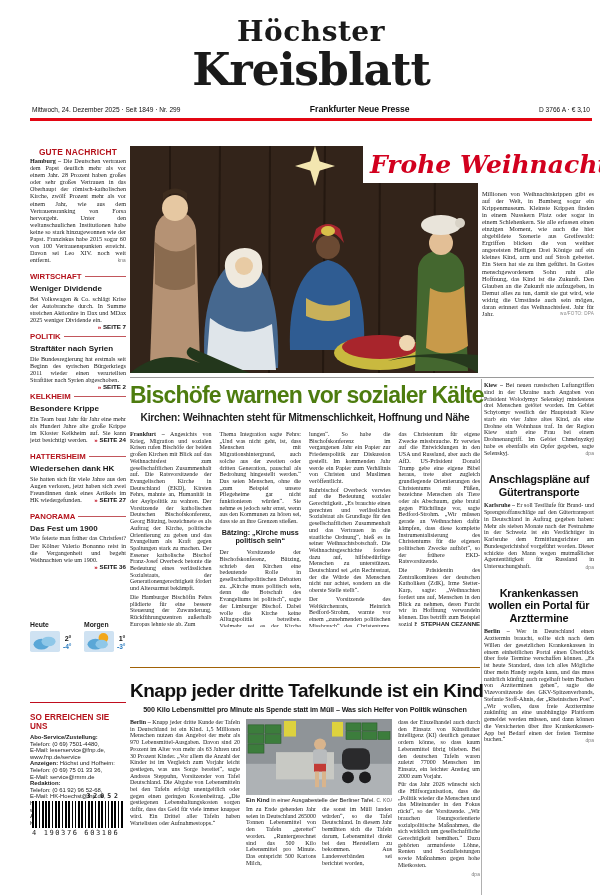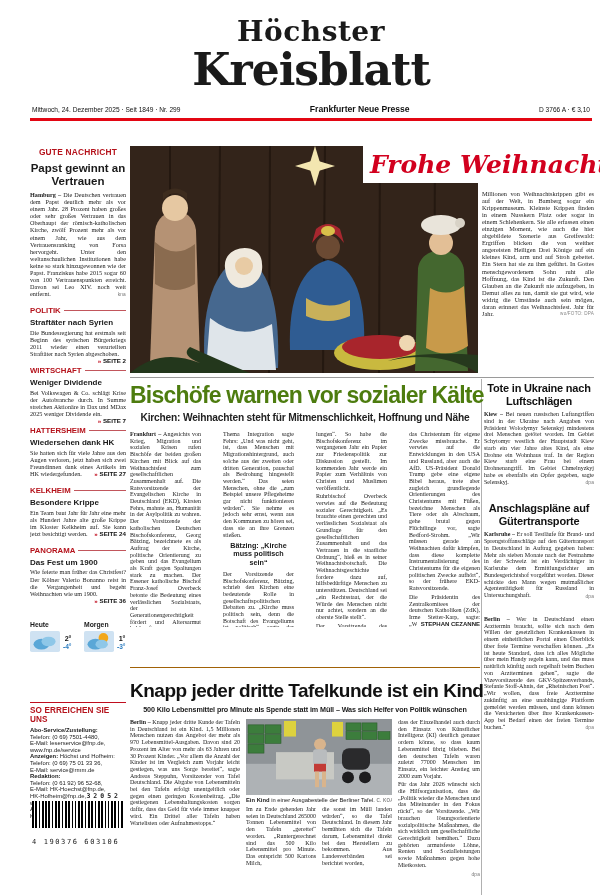--- a/index.html
+++ b/index.html
@@ -31,47 +31,47 @@
   
   .weather{position:absolute;left:30px;top:621px;width:100px;display:flex;gap:8px;font-family:"Liberation Sans",sans-serif}
   .w-cell{width:46px}
   .w-label{font:700 6.8px "Liberation Sans",sans-serif;margin-bottom:2px}
   .w-row{display:flex;align-items:center;gap:3px}
   .w-ico{width:30px;height:23px}
   .w-hi{font:700 7.2px "Liberation Sans",sans-serif;color:#111;text-align:right}
   .w-lo{font:700 6.6px "Liberation Sans",sans-serif;color:#2f7fc1;text-align:right}
 
   
-  .contact{position:absolute;left:30px;top:702px;width:96px;border-top:1.6px solid #c00d1e;padding-top:3px;font-family:"Liberation Sans",sans-serif}
+  .contact{position:absolute;left:30px;top:702px;width:96px;border-top:1.6px solid #c00d1e;padding-top:10px;font-family:"Liberation Sans",sans-serif}
   .ct-head{color:#b5121b;font-weight:700;font-size:8.2px;margin-bottom:3px;letter-spacing:.1px}
   .ct-line{font-size:5.9px;line-height:6.6px;color:#222}
   .ct-b{font-weight:700}
 
   
   .barcode{position:absolute;left:32px;top:792px;width:92px}
   .bc-top{text-align:right;font:700 6.5px "DejaVu Sans Mono",monospace;letter-spacing:3px;padding-right:3px}
   .bc-bars{height:27px;margin-top:1px;background:repeating-linear-gradient(90deg,#000 0 1.6px,#fff 1.6px 3.3px),repeating-linear-gradient(90deg,transparent 0 11px,#000 11px 13px);background-color:#fff}
-  .bc-num{font:7px "DejaVu Sans Mono",monospace;letter-spacing:1.6px;margin-top:10px}
+  .bc-num{font:7px "DejaVu Sans Mono",monospace;letter-spacing:1.6px;margin-top:1px}
 
   
   .main{position:absolute;left:130px;top:146px;width:464px;height:749px}
   .photo{position:absolute;left:0;top:0;width:348px;height:227px;overflow:hidden;background:#33241a}
   .photo svg{display:block;width:100%;height:100%}
   .f-head{position:absolute;left:233px;top:0;width:231px;height:37px;background:#fff;font-family:"DejaVu Serif",serif;font-style:italic;font-weight:700;font-size:25px;color:#d2001e;display:flex;align-items:center;padding-left:7px;white-space:nowrap}
   .f-text{position:absolute;left:352px;top:44px;width:112px;height:182px;overflow:hidden;font-size:6.3px;line-height:7.05px;text-align:justify;hyphens:auto}
   .f-credit{float:right;font:4.6px "Liberation Sans",sans-serif;color:#888;margin-top:1px;letter-spacing:.2px}
 
   .rule-h1{position:absolute;left:0;top:231px;width:464px;height:1px;background:#9a9a9a}
   .vline{position:absolute;left:351px;top:233px;height:656px;width:1px;background:#b0b0b0}
 
   
   .ma{position:absolute;left:0;top:236px;width:350px}
   .ma-h{font:700 23px/26px "Liberation Sans",sans-serif;letter-spacing:-.8px;text-align:center;white-space:nowrap;color:#4d7c0f}
   .ma-sub{font:700 10.2px "Liberation Sans",sans-serif;text-align:center;color:#222;margin-top:4px;white-space:nowrap;letter-spacing:-.2px}
-  .ma-cols{position:relative;display:flex;gap:22px;margin-top:8px;height:196px;overflow:hidden}
+  .ma-cols{position:relative;display:flex;gap:8px;margin-top:8px;height:196px;overflow:hidden}
   .col{width:82px;font-size:6px;line-height:6.7px;text-align:justify;hyphens:auto}
   .col p{margin-bottom:2px}
   .city{font-weight:700}
   .crosshead{font:700 7.2px/8.2px "Liberation Sans",sans-serif;text-align:center;margin:4px 2px}
   .byline{position:absolute;right:0;bottom:0;background:#fff;padding:1px 0 0 4px;font:700 6px "Liberation Sans",sans-serif}
 
   
   .ba{position:absolute;left:0;top:521px;width:350px;border-top:1px solid #a16207;padding-top:12px}
   .ba-h{font:700 19px "Liberation Sans",sans-serif;letter-spacing:-.5px;text-align:center;white-space:nowrap;color:#111}
   .ba-sub{font:700 7.2px "Liberation Sans",sans-serif;text-align:center;margin-top:3px;white-space:nowrap;letter-spacing:-.1px}
@@ -106,46 +106,45 @@
       <span>Mittwoch, 24. Dezember 2025 · Seit 1849 · Nr. 299</span>
       <span class="mh-sub">Frankfurter Neue Presse</span>
       <span>D 3766 A · € 3,10</span>
     </div>
     <div class="mh-rule"></div>
   </div>
 
   <div class="rail">
     <div>
       <div class="gn-label">GUTE NACHRICHT</div>
-      <div class="gn-title">Papst gewinnt an Vertrauen</div>
       <p class="body-sm"><b class="city">Hamburg –</b> <span>Die Deutschen vertrauen dem Papst deutlich mehr als vor einem Jahr. 28 Prozent haben großes oder sehr großes Vertrauen in das Oberhaupt der römisch-katholischen Kirche, zwölf Prozent mehr als vor einem Jahr, wie aus dem Vertrauensranking von Forsa hervorgeht. Unter den weltanschaulichen Institutionen habe keine so stark hinzugewonnen wie der Papst. Franziskus habe 2015 sogar 60 von 100 Vertrauenspunkten erreicht. Davon sei Leo XIV. noch weit entfernt.</span><span class="agcredit">kna</span></p>
+    </div>
+
+    <div class="rail-sec">
+      <div class="sec-head">WIRTSCHAFT</div>
+      <div class="sec-title">Weniger Dividende</div>
+      <p class="body-sm"><span>Bei Volkswagen &amp; Co. schlägt Krise der Autobranche durch. In Summe streichen Aktionäre in Dax und MDax 2025 weniger Dividende ein.</span> <span class="pageref"><span class="chev">»</span> <span>SEITE 7</span></span></p>
     </div>
 
     <div class="rail-sec">
       <div class="sec-head">POLITIK</div>
       <div class="sec-title">Straftäter nach Syrien</div>
       <p class="body-sm"><span>Die Bundesregierung hat erstmals seit Beginn des syrischen Bürgerkriegs 2011 wieder einen verurteilten Straftäter nach Syrien abgeschoben.</span> <span class="pageref"><span class="chev">»</span> <span>SEITE 2</span></span></p>
     </div>
 
     <div class="rail-sec">
-      <div class="sec-head">WIRTSCHAFT</div>
-      <div class="sec-title">Weniger Dividende</div>
-      <p class="body-sm"><span>Bei Volkswagen &amp; Co. schlägt Krise der Autobranche durch. In Summe streichen Aktionäre in Dax und MDax 2025 weniger Dividende ein.</span> <span class="pageref"><span class="chev">»</span> <span>SEITE 7</span></span></p>
+      <div class="sec-head">KELKHEIM</div>
+      <div class="sec-title">Besondere Krippe</div>
+      <p class="body-sm"><span>Ein Team baut Jahr für Jahr eine mehr als Hundert Jahre alte große Krippe im Kloster Kelkheim auf. Sie kann jetzt besichtigt werden.</span> <span class="pageref"><span class="chev">»</span> <span>SEITE 24</span></span></p>
     </div>
 
     <div class="rail-sec">
       <div class="sec-head">HATTERSHEIM</div>
       <div class="sec-title">Wiedersehen dank HK</div>
       <p class="body-sm"><span>Sie hatten sich für viele Jahre aus den Augen verloren, jetzt haben sich zwei Freundinnen dank eines Artikels im HK wiedergefunden.</span> <span class="pageref"><span class="chev">»</span> <span>SEITE 27</span></span></p>
-    </div>
-
-    <div class="rail-sec">
-      <div class="sec-head">KELKHEIM</div>
-      <div class="sec-title">Besondere Krippe</div>
-      <p class="body-sm"><span>Ein Team baut Jahr für Jahr eine mehr als Hundert Jahre alte große Krippe im Kloster Kelkheim auf. Sie kann jetzt besichtigt werden.</span> <span class="pageref"><span class="chev">»</span> <span>SEITE 24</span></span></p>
     </div>
 
     <div class="rail-sec">
       <div class="sec-head">PANORAMA</div>
       <div class="sec-title">Das Fest um 1900</div>
       <p class="body-sm"><span>Wie feierte man früher das Christfest? Der Kölner Valerio Bonanno reist in die Vergangenheit und begeht Weihnachten wie um 1900.</span> <span class="pageref"><span class="chev">»</span> <span>SEITE 36</span></span></p>
     </div>
   </div>
 
   <div class="weather">
@@ -327,26 +326,26 @@
         <div class="ba-c4">
           <p>dass der Einzelhandel auch durch den Einsatz von Künstlicher Intelligenz (KI) deutlich genauer ordern könne, so dass kaum Lebensmittel übrig blieben. Bei den deutschen Tafeln waren zuletzt 77000 Menschen im Einsatz, ein leichter Anstieg um 2000 zum Vorjahr.</p>
           <p>Für das Jahr 2026 wünscht sich die Hilfsorganisation, dass die „Politik wieder die Menschen und das Miteinander in den Fokus rückt“, so der Vorsitzende. „Wir brauchen lösungsorientierte sozialpolitische Maßnahmen, die sich wirklich um gesellschaftliche Gerechtigkeit bemühen.“ Dazu gehörten armutsfeste Löhne, Renten und Sozialleistungen sowie Maßnahmen gegen hohe Mietkosten.</p>
           <span class="agcredit">dpa</span>
         </div>
       </div>
     </div>
 
     <div class="sidebar">
       <div class="sb-art">
-        <div class="sb-h">Tote in Ukraine nach Luftschlägen</div>
         <p class="sb-b"><b class="city">Kiew –</b> <span>Bei neuen russischen Luftangriffen sind in der Ukraine nach Angaben von Präsident Wolodymyr Selenskyj mindestens drei Menschen getötet worden. Im Gebiet Schytomyr westlich der Hauptstadt Kiew starb ein vier Jahre altes Kind, als eine Drohne ein Wohnhaus traf. In der Region Kiew starb eine Frau bei einem Drohnenangriff. Im Gebiet Chmelnyzkyj habe es ebenfalls ein Opfer gegeben, sagte Selenskyj.</span><span class="agcredit">dpa</span></p>
       </div>
       <div class="sb-art">
         <div class="sb-h">Anschlagspläne auf Gütertransporte</div>
         <p class="sb-b"><b class="city">Karlsruhe –</b> <span>Er soll Testläufe für Brand- und Sprengstoffanschläge auf den Gütertransport in Deutschland in Auftrag gegeben haben: Mehr als sieben Monate nach der Festnahme in der Schweiz ist ein Verdächtiger in Karlsruhe dem Ermittlungsrichter am Bundesgerichtshof vorgeführt worden. Dieser schickte den Mann wegen mutmaßlicher Agententätigkeit für Russland in Untersuchungshaft.</span><span class="agcredit">dpa</span></p>
       </div>
       <div class="sb-art">
+        <div class="sb-h">Krankenkassen wollen ein Portal für Arzttermine</div>
         <p class="sb-b"><b class="city">Berlin –</b> <span>Wer in Deutschland einen Arzttermin braucht, sollte sich nach dem Willen der gesetzlichen Krankenkassen in einem einheitlichen Portal einen Überblick über freie Termine verschaffen können. „Es ist heute Standard, dass ich alles Mögliche über mein Handy regeln kann, und das muss natürlich künftig auch regelhaft beim Buchen von Arztterminen gehen“, sagte die Vizevorsitzende des GKV-Spitzenverbands, Stefanie Stoff-Ahnis, der „Rheinischen Post“. „Wir wollen, dass freie Arzttermine zukünftig an eine unabhängige Plattform gemeldet werden müssen, und dann können die Versicherten über ihre Krankenkassen-App bei Bedarf einen der freien Termine buchen.“</span><span class="agcredit">dpa</span></p>
       </div>
     </div>
 
   </div>
 </div>
 
 </body></html>

